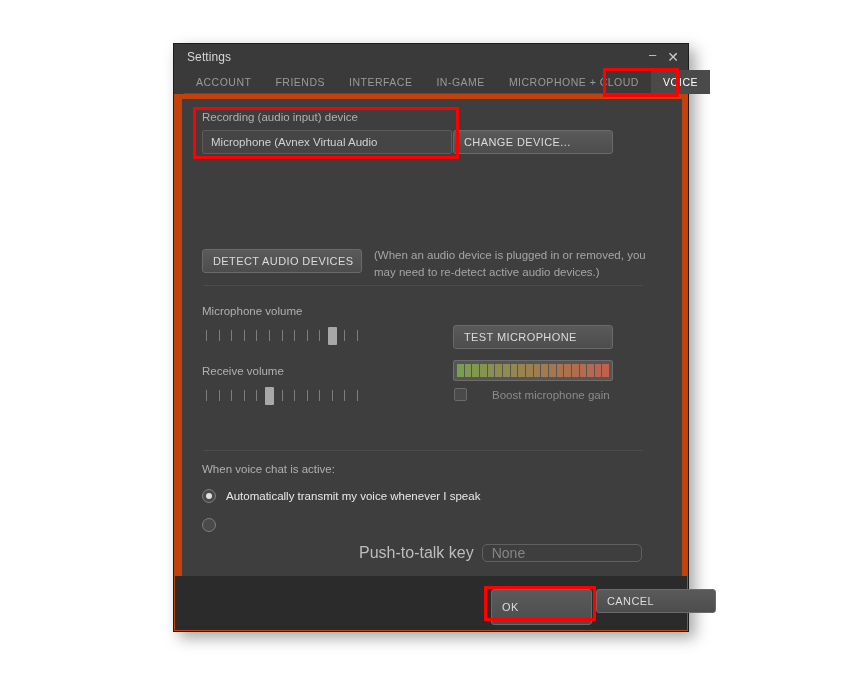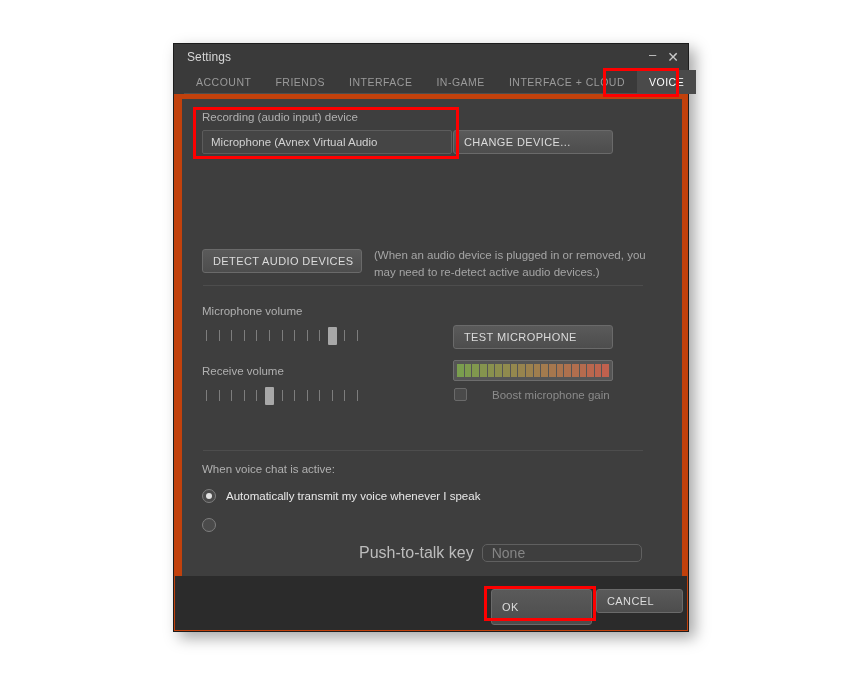--- a/index.html
+++ b/index.html
@@ -363,21 +363,21 @@
     position: absolute;
     left: 316px;
     top: 13px;
     width: 101px;
     height: 36px;
   }
   #cancel-btn {
     position: absolute;
     left: 421px;
     top: 13px;
-    width: 87px;
+    width: 120px;
     height: 24px;
   }
 
   
   .annot {
     position: absolute;
     border: 3px solid #fe0000;
     box-sizing: border-box;
     pointer-events: none;
   }
@@ -396,21 +396,21 @@
       <span class="win-btn min">–</span>
       <span class="win-btn">✕</span>
     </div>
   </div>
 
   <div id="tabbar">
     <div class="tab">ACCOUNT</div>
     <div class="tab">FRIENDS</div>
     <div class="tab">INTERFACE</div>
     <div class="tab">IN-GAME</div>
-    <div class="tab">INTERFACE + CLOUD</div>
+    <div class="tab">MICROPHONE + CLOUD</div>
     <div class="tab active">VOICE</div>
     <div id="tab-underline"></div>
   </div>
 
   <div id="content">
 
     <div id="rec-label" class="lbl">Recording (audio input) device</div>
     <div id="device-field">Microphone (Avnex Virtual Audio</div>
     <div id="change-device-btn" class="btn">CHANGE DEVICE...</div>
 

